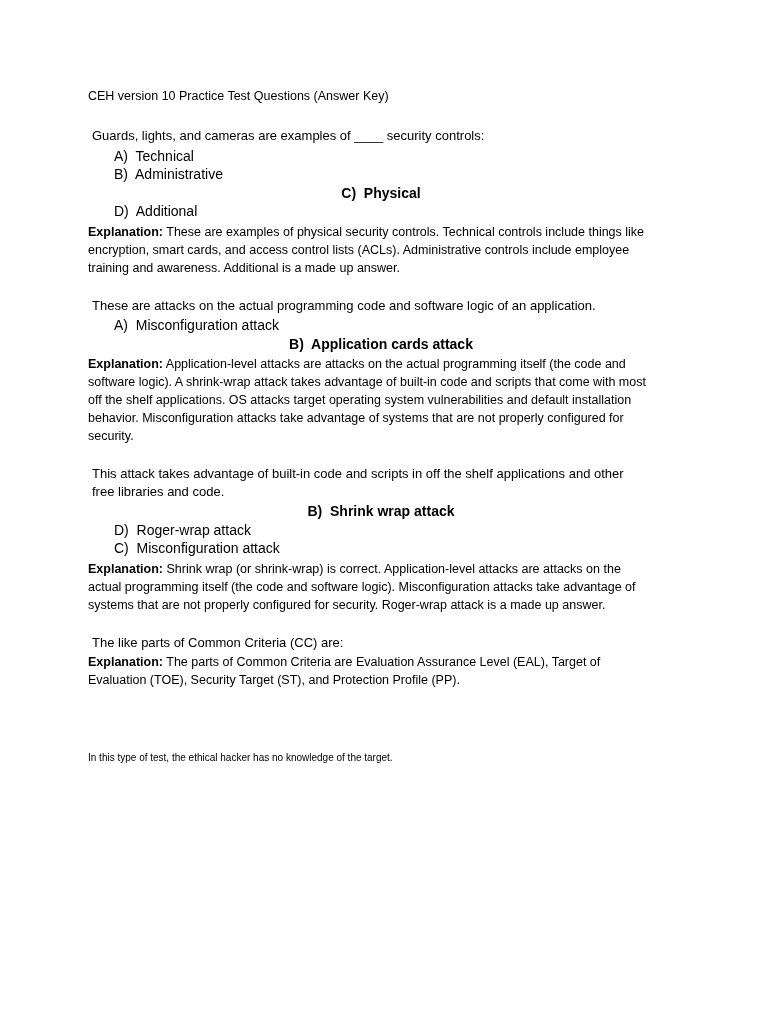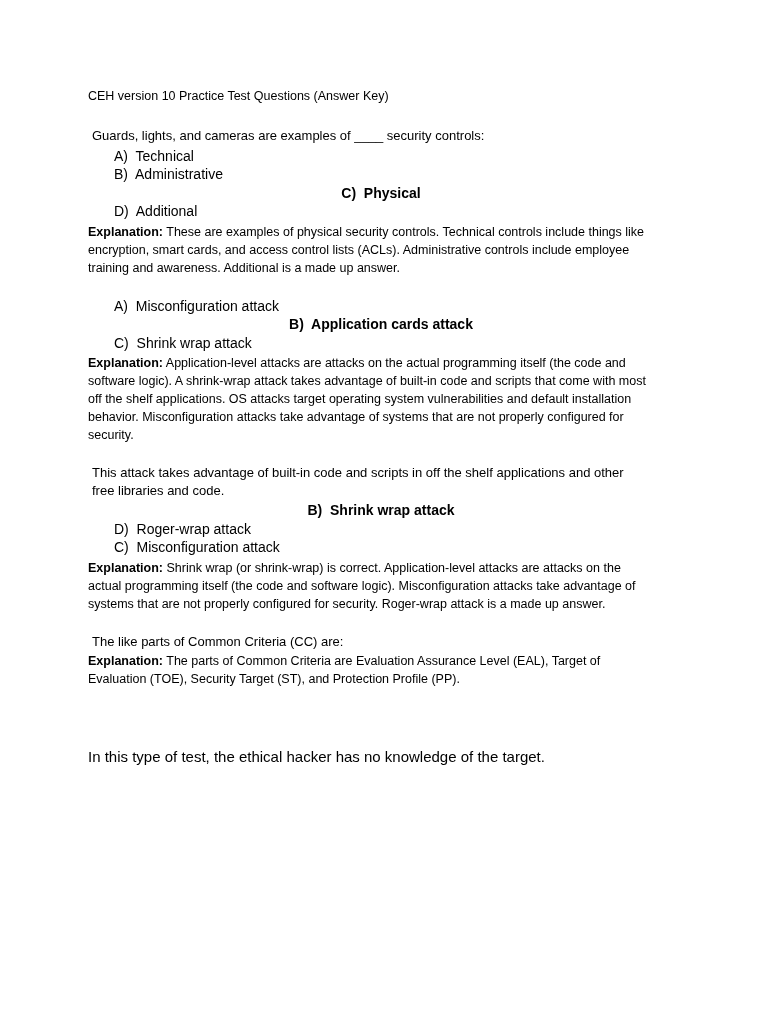--- a/index.html
+++ b/index.html
@@ -55,21 +55,21 @@
     margin: 0;
     text-align: left;
   }
   .explanation .label {
     font-weight: bold;
   }
   .spacer-block {
     height: 40px;
   }
   .final-line {
-    font-size: 15px;
+    font-size: 10px;
     line-height: 17.5px;
     margin: 0;
   }
 </style>
 </head>
 <body>
 
 <div class="page">
 
   <p class="doc-title">CEH version 10 Practice Test Questions (Answer Key)</p>
@@ -79,24 +79,24 @@
     <ul class="choices">
       <li>A)  Technical</li>
       <li>B)  Administrative</li>
       <li class="correct">C)  Physical</li>
       <li>D)  Additional</li>
     </ul>
     <p class="explanation"><span class="label">Explanation:</span><span> These are examples of physical security controls. Technical controls include things like encryption, smart cards, and access control lists (ACLs). Administrative controls include employee training and awareness. Additional is a made up answer.</span></p>
   </div>
 
   <div class="block">
+    <p class="question">These are attacks on the actual programming code and software logic of an application.</p>
     <ul class="choices">
       <li>A)  Misconfiguration attack</li>
       <li class="correct">B)  Application cards attack</li>
-      <li>C)  Shrink wrap attack</li>
     </ul>
     <p class="explanation"><span class="label">Explanation:</span><span> Application-level attacks are attacks on the actual programming itself (the code and software logic). A shrink-wrap attack takes advantage of built-in code and scripts that come with most off the shelf applications. OS attacks target operating system vulnerabilities and default installation behavior. Misconfiguration attacks take advantage of systems that are not properly configured for security.</span></p>
   </div>
 
   <div class="block">
     <p class="question">This attack takes advantage of built-in code and scripts in off the shelf applications and other free libraries and code.</p>
     <ul class="choices">
       <li class="correct">B)  Shrink wrap attack</li>
       <li>D)  Roger-wrap attack</li>
       <li>C)  Misconfiguration attack</li>

